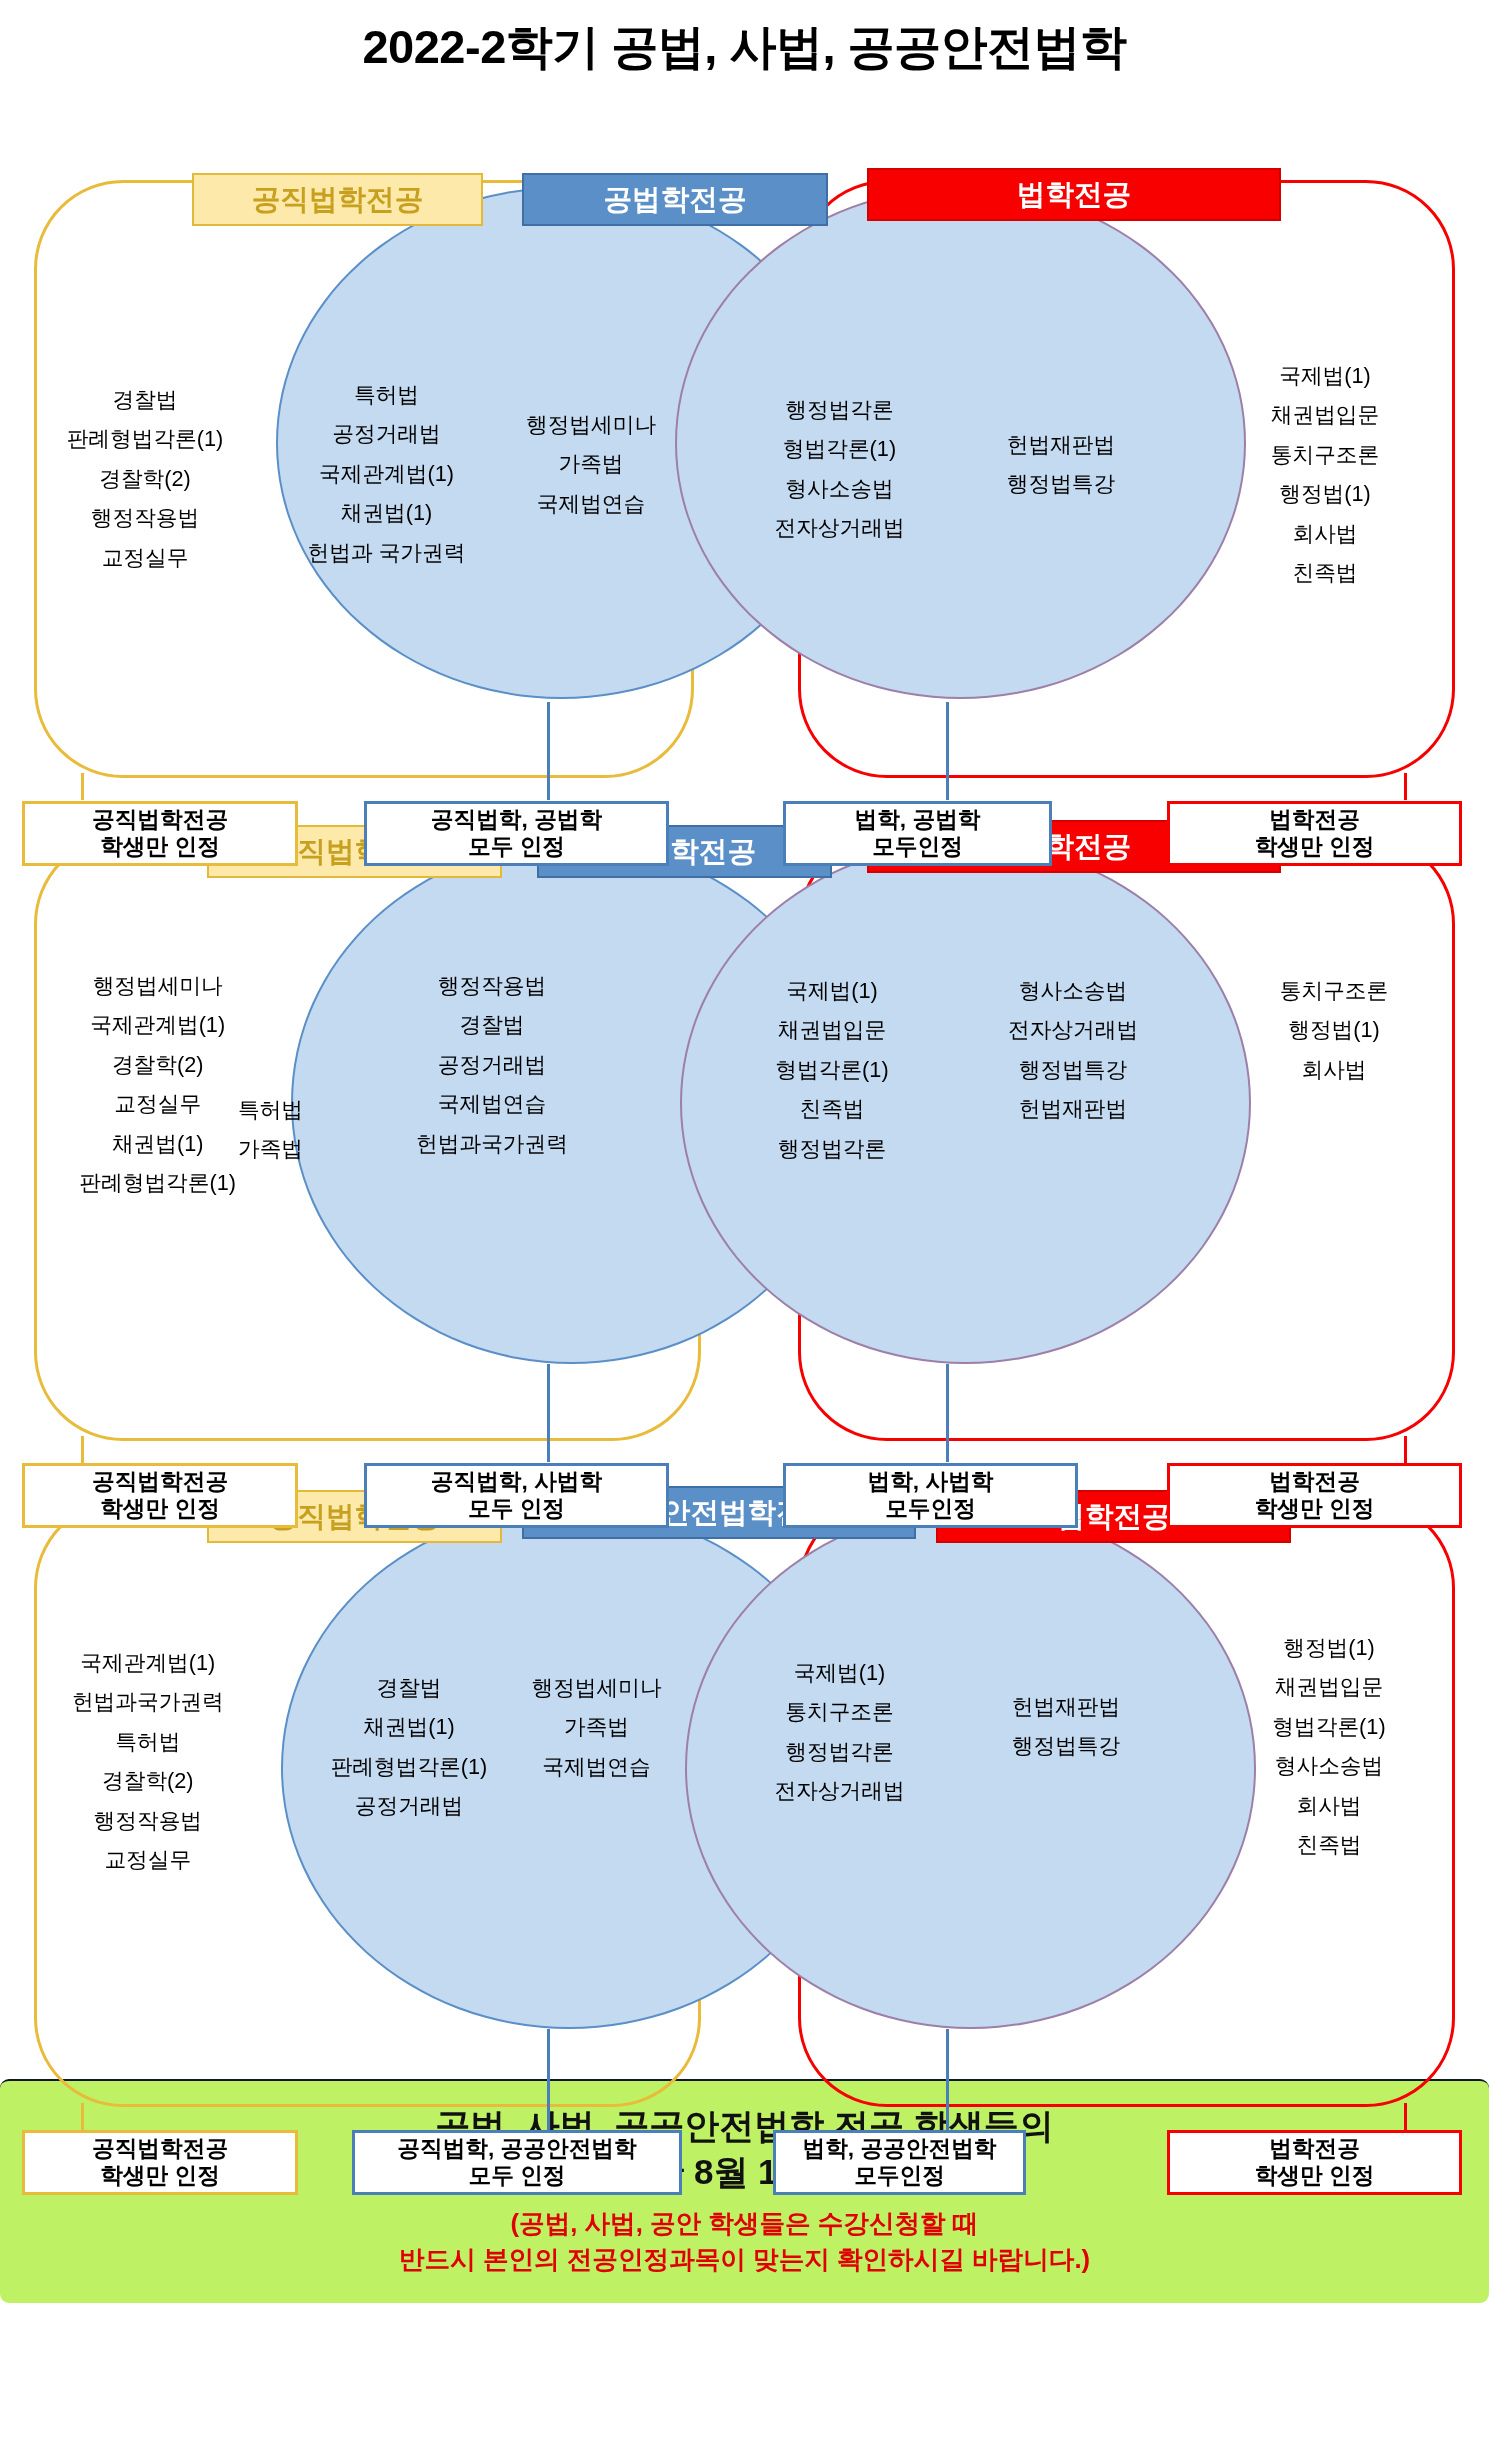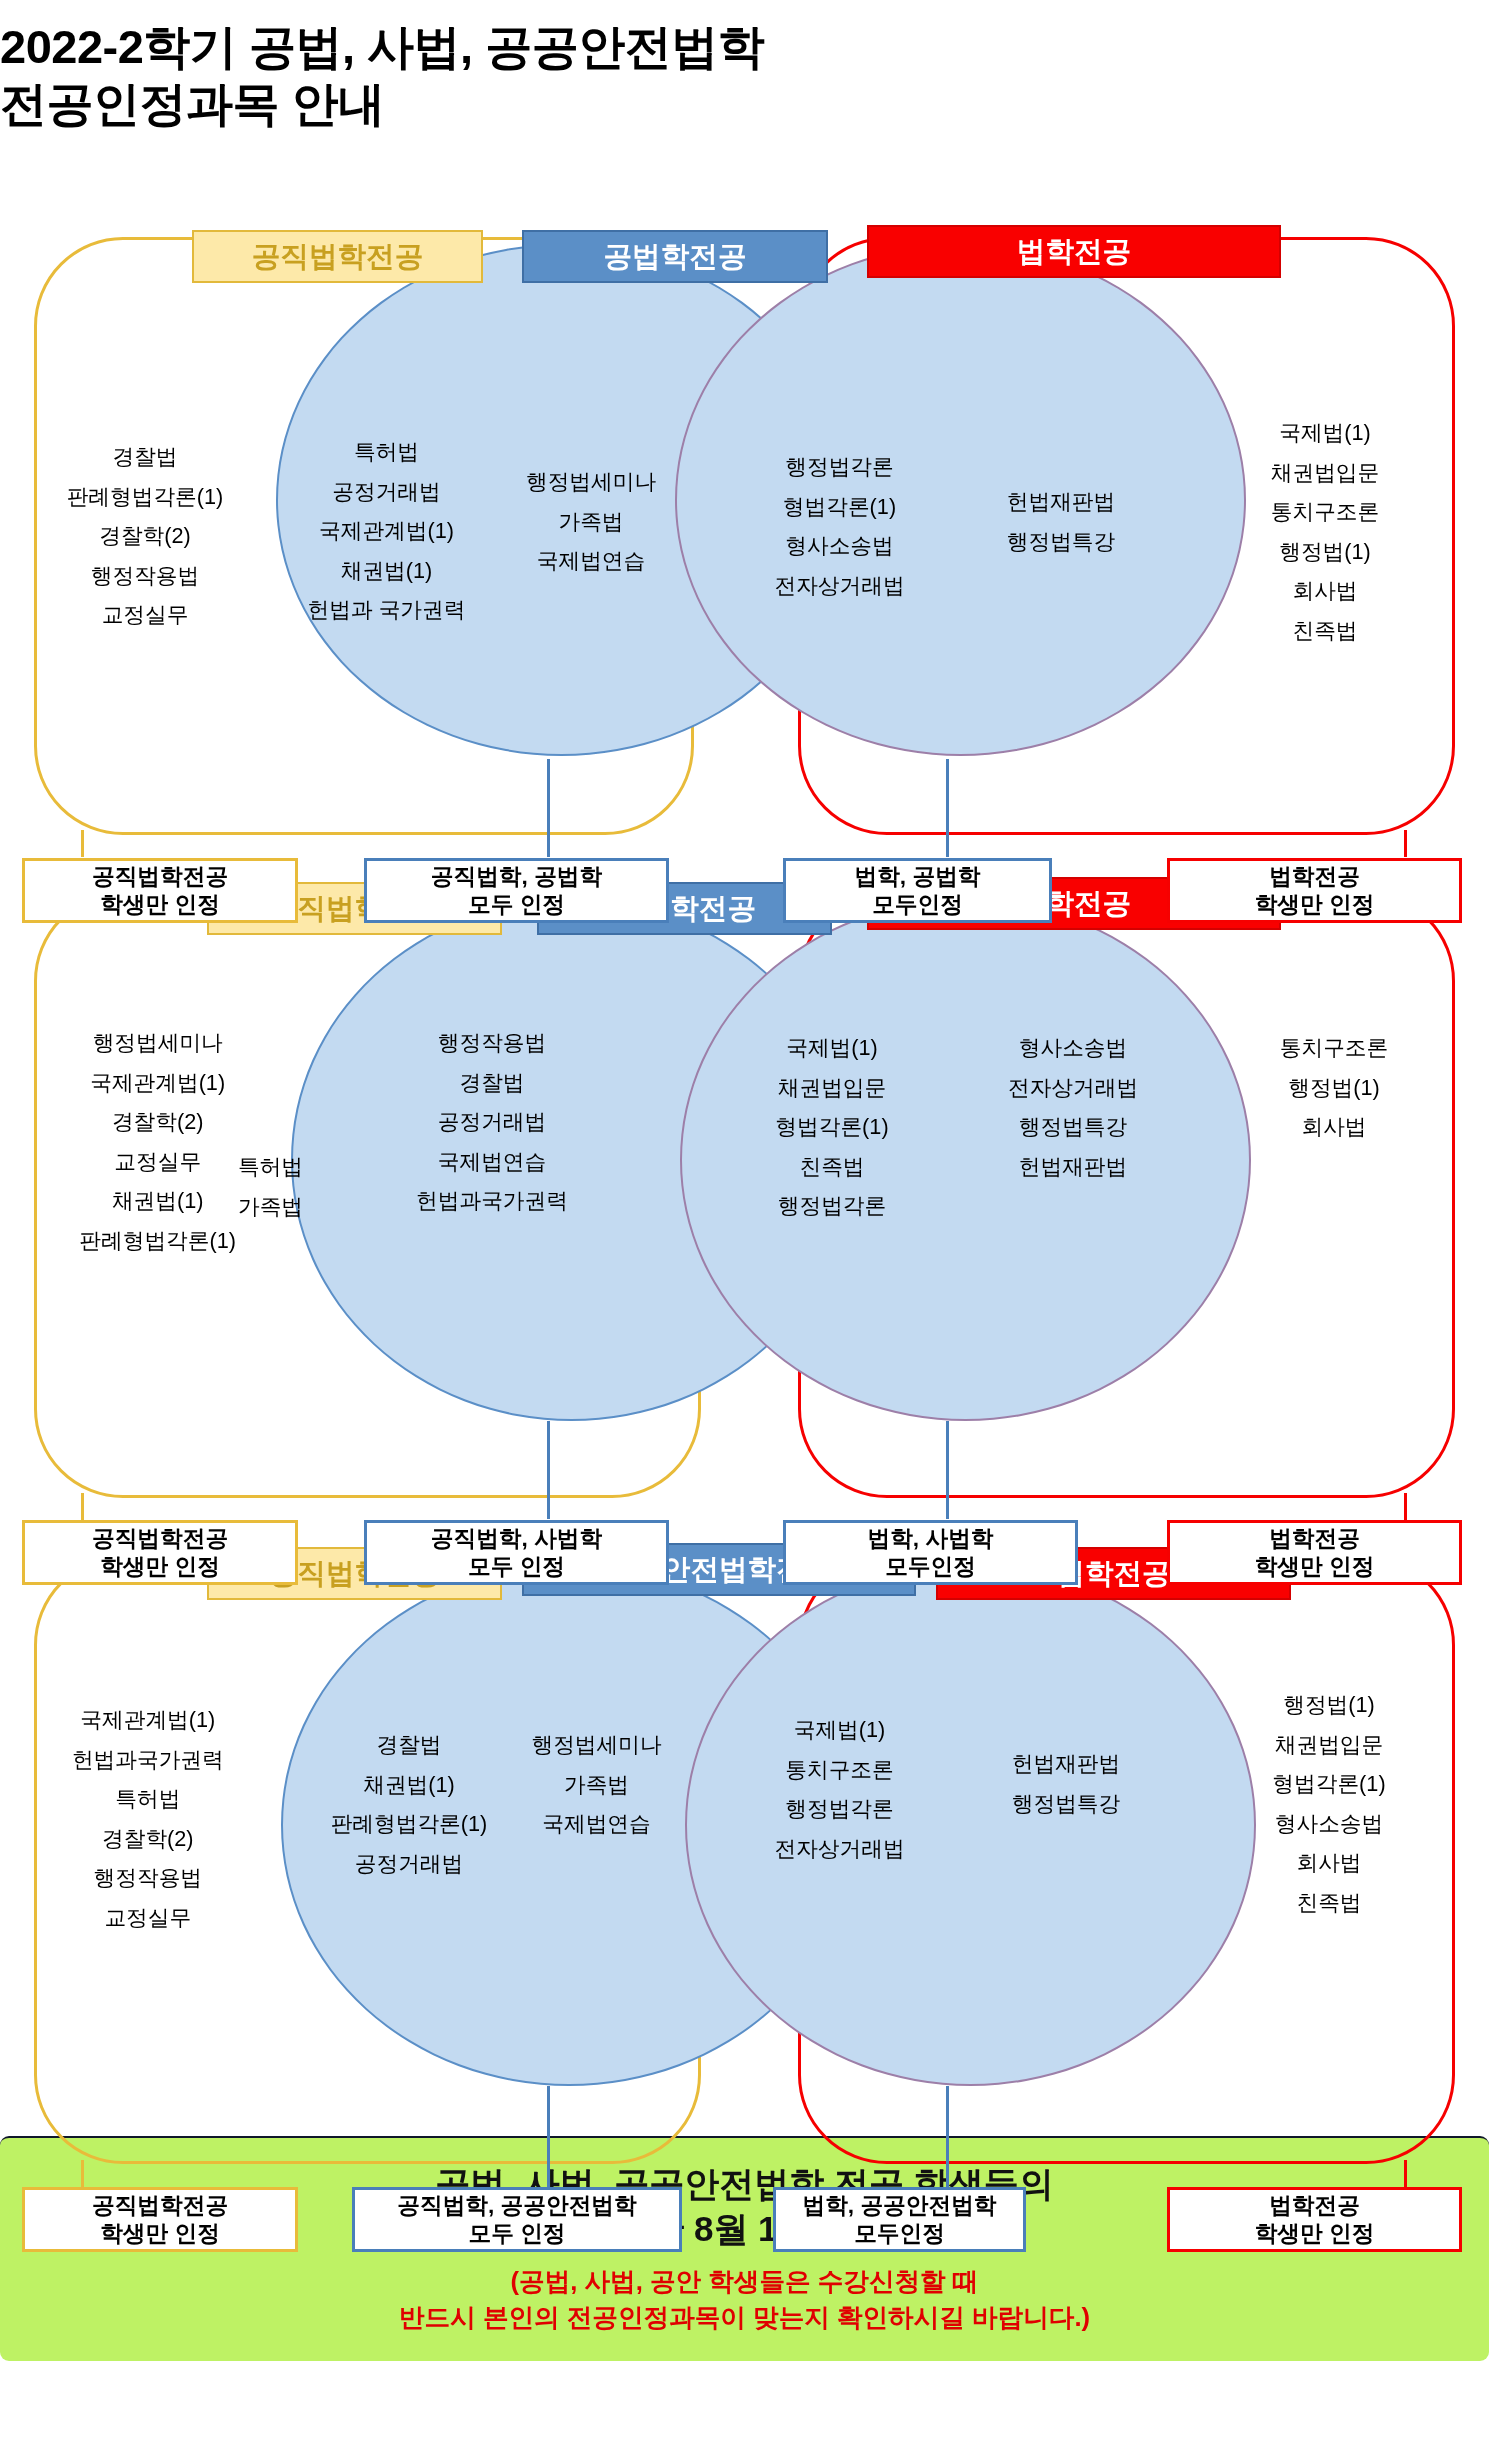--- a/index.html
+++ b/index.html
@@ -9,21 +9,21 @@
     background: #ffffff;
   }
   body {
     width: 1489px;
     font-family: "Liberation Sans", sans-serif;
     color: #000000;
   }
 
   
   .title {
-    text-align: left;
+    text-align: center;
     font-size: 47px;
     font-weight: bold;
     line-height: 1.22;
     padding: 17.7px 0 8.9px 0;
     letter-spacing: -0.5px;
   }
   .title .line { display: block; }
 
   
   .section {
@@ -136,21 +136,20 @@
     line-height: 1.3;
     color: #e00000;
     text-align: center;
   }
 </style>
 </head>
 <body>
 
 <div class="title">
   <span class="line">2022-2학기 공법, 사법, 공공안전법학</span>
-  <span class="line">전공인정과목 안내</span>
 </div>
 
 <div class="section">
 
   <div class="capsule cap-yellow" style="left:34px; top:96px; width:660px; height:598px;"></div>
 
   <div class="capsule cap-red" style="left:798px; top:96px; width:657px; height:598px;"></div>
 
   <div class="ellipse ell-left" style="left:276px;  top:103px; width:571px; height:512px;"></div>
   <div class="ellipse ell-right" style="left:675px; top:103px; width:571px; height:512px;"></div>

